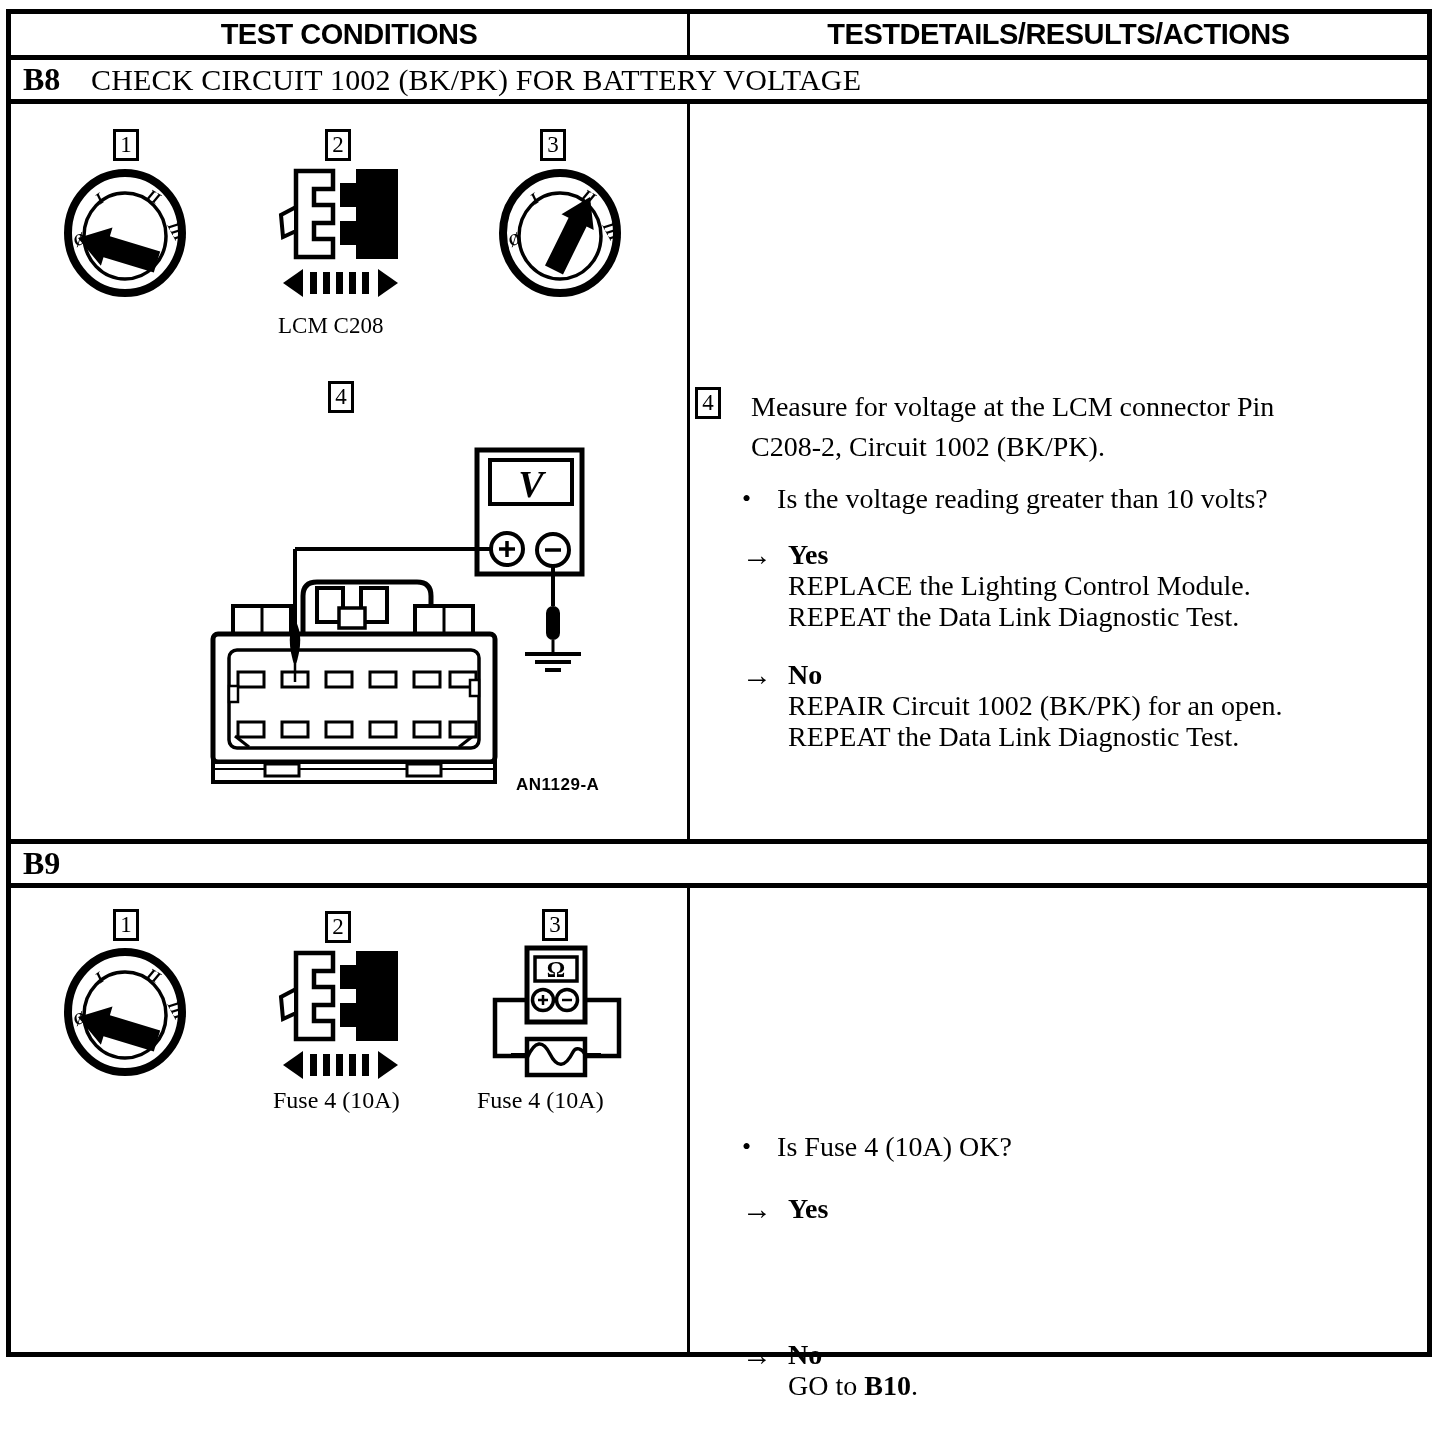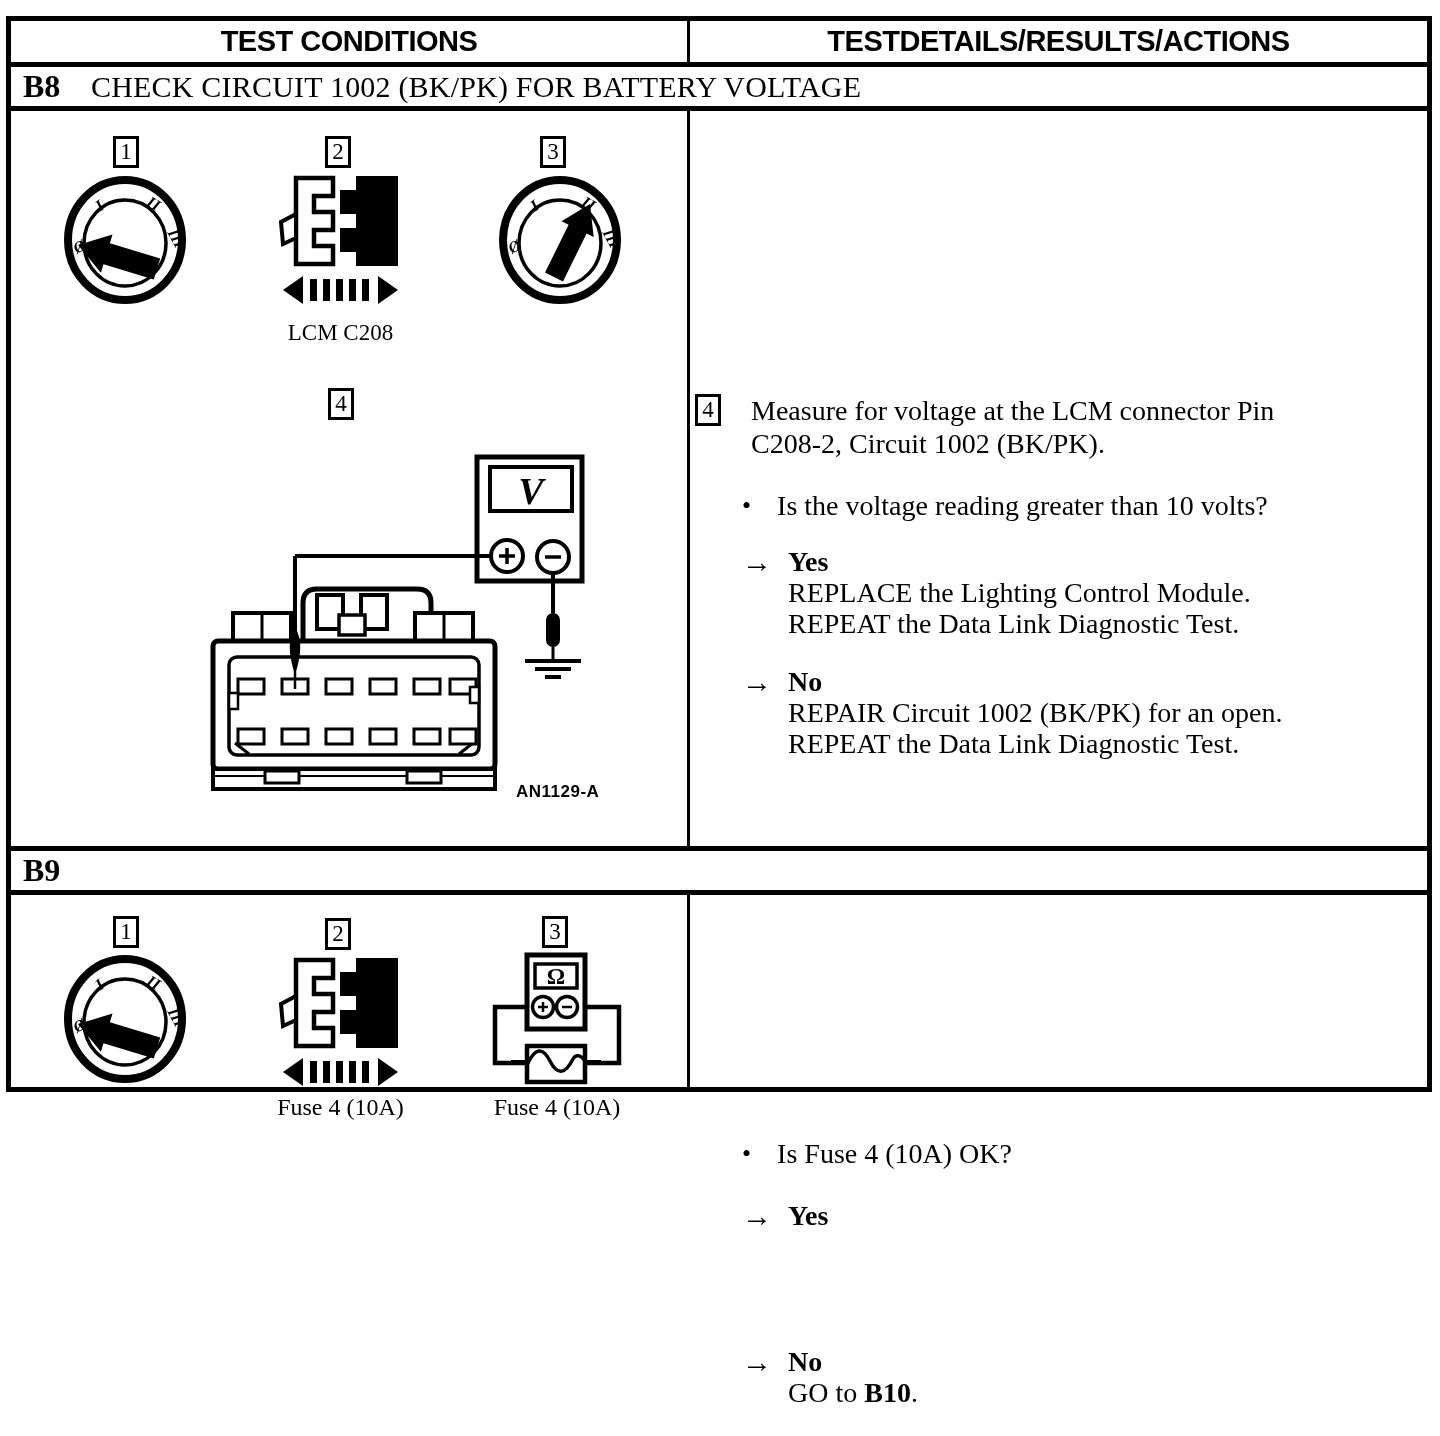--- a/index.html
+++ b/index.html
@@ -1,35 +1,35 @@
 <!DOCTYPE html>
 <html><head>
 <meta charset="utf-8">
 <style>
   *{margin:0;padding:0;box-sizing:border-box}
   html,body{background:#fff}
   body{width:1440px;height:1436px;font-family:"Liberation Serif",serif;color:#000;overflow:hidden}
   .page{position:relative;width:1440px;height:1436px;background:#fff}
-  .table{position:absolute;left:6px;top:16px;width:1426px;height:1076px;border:5px solid #000;display:flex;flex-direction:column}
+  .table{position:absolute;left:6px;top:9px;width:1426px;height:1348px;border:5px solid #000;display:flex;flex-direction:column}
   .row{display:flex;border-bottom:5px solid #000;position:relative}
   .header-row{height:46px}
   .section-row{height:44px;align-items:center}
   .b8-content{height:740px}
   .b9-content{flex:1;border-bottom:none}
   .cell-l{width:679px;border-right:3px solid #000;position:relative}
   .cell-r{flex:1;position:relative}
   .hdr{display:flex;align-items:center;justify-content:center;font-family:"Liberation Sans",sans-serif;font-weight:bold;font-size:29px;letter-spacing:-0.5px}
   .sec-id{font-weight:bold;font-size:32px;margin-left:12px;width:68px}
   .sec-title{font-size:30px;letter-spacing:0.2px}
   .abs{position:absolute}
   .figbox{width:26px;height:32px;border:3px solid #000;display:flex;align-items:center;justify-content:center;font-size:23px;background:#fff}
-  .figcap{font-size:24px;text-align:center}
+  .figcap{font-size:24px;text-align:left}
   .artid{font-family:"Liberation Sans",sans-serif;font-weight:bold;font-size:17px;letter-spacing:0.5px}
   .steprow{display:flex;gap:30px;align-items:flex-start}
-  .steptext{font-size:28px;line-height:33px;white-space:pre-line}
+  .steptext{font-size:28px;line-height:40px;white-space:pre-line}
   .qrow{display:flex;gap:26px;font-size:28px;line-height:31px}
   .bullet{font-size:26px}
   .branch{display:flex;gap:14px;font-size:28px;line-height:31px}
   .arr{width:32px;font-size:30px}
   .branch-label{font-weight:bold}
   .branch-text{white-space:pre-line}
   .bold{font-weight:bold}
   svg{display:block}
   .dial-t{font:italic bold 16px "Liberation Serif",serif;text-anchor:middle}
   .meter-v{font:italic bold 38px "Liberation Serif",serif;text-anchor:middle}

